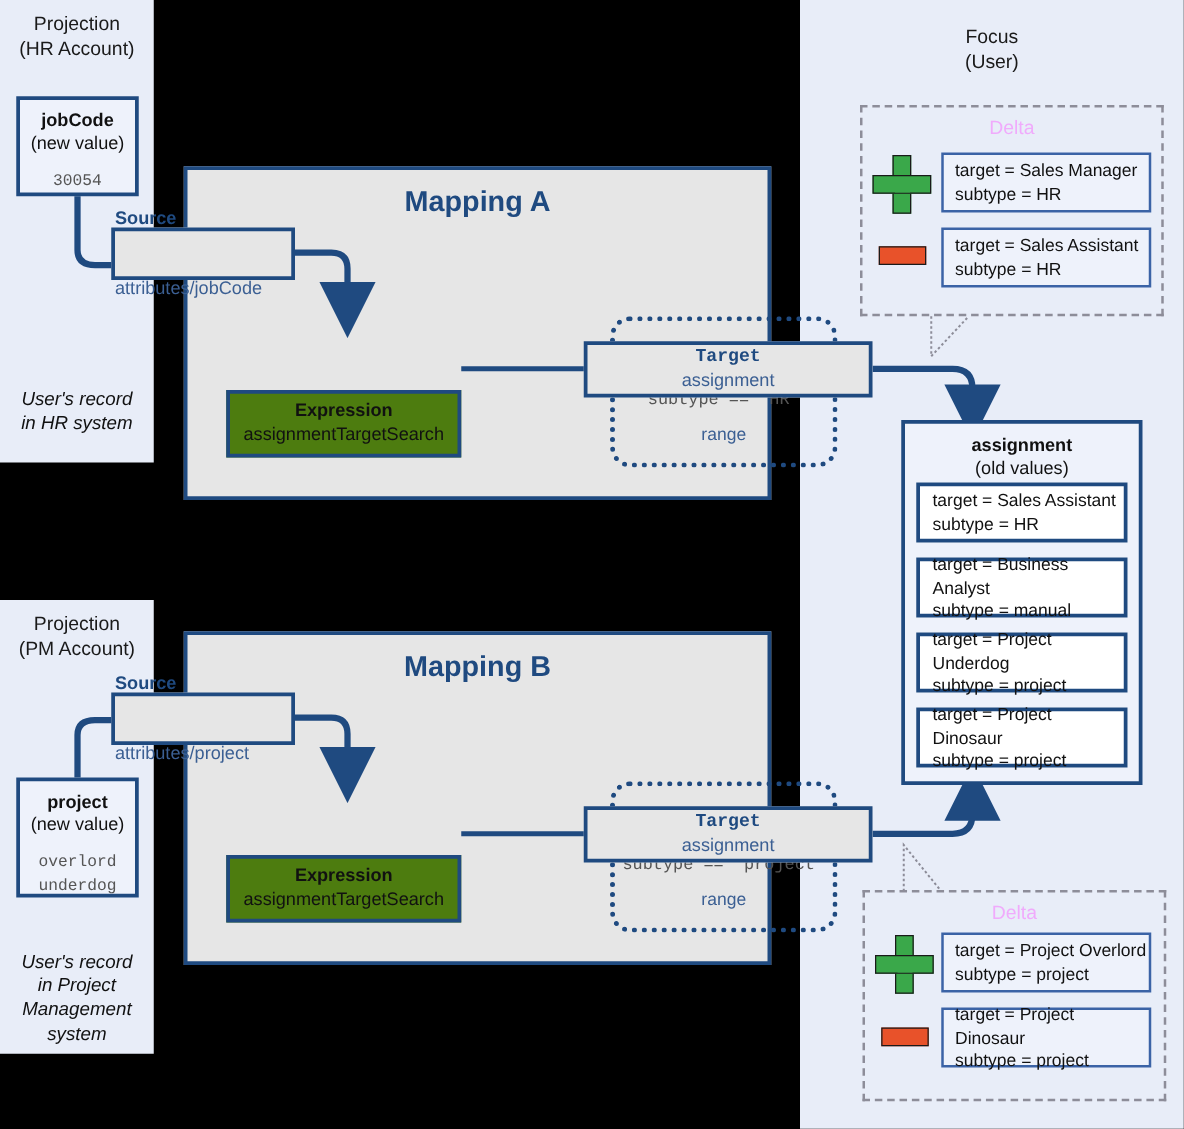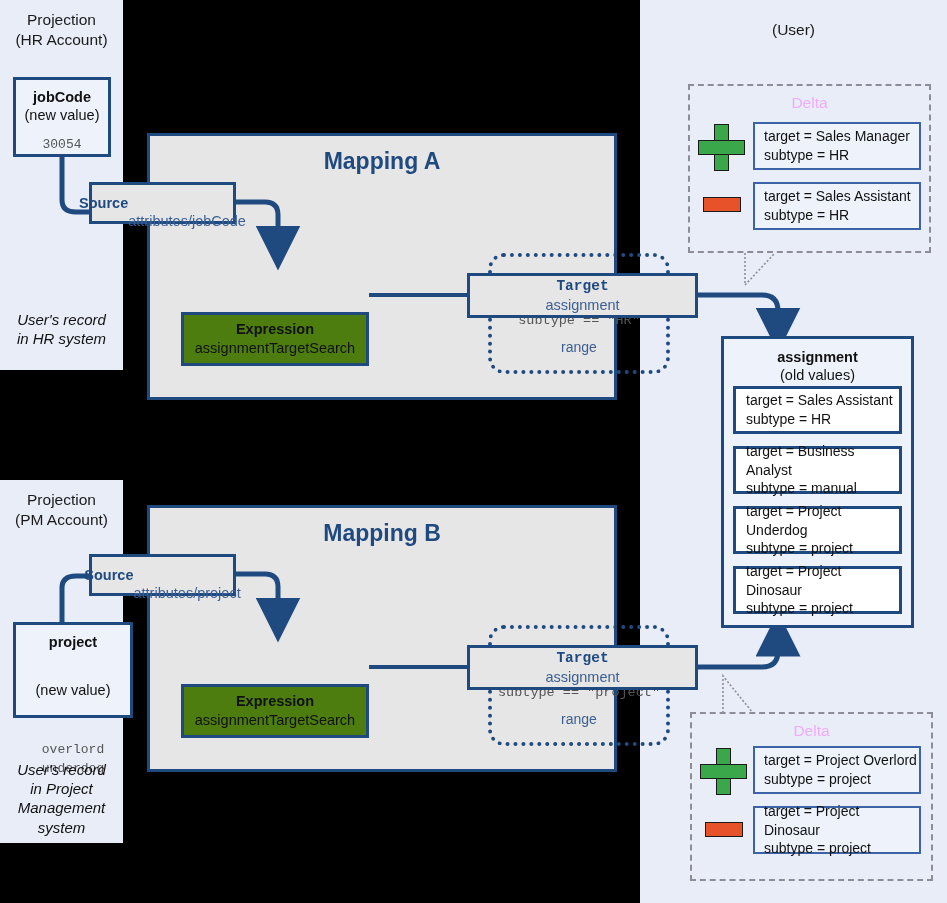--- a/index.html
+++ b/index.html
@@ -38,21 +38,21 @@
   .valuebox .vb-name{font-size:14.5px;font-weight:bold;color:#111;line-height:1.25;}
   .valuebox .vb-sub{font-size:14.5px;color:#111;line-height:1.25;}
   .valuebox .vb-val{
     font-family:"Liberation Mono", monospace;font-size:13px;color:#555;
     line-height:1.45;margin-top:12px;text-align:center;
   }
 
   
   .srcbox{
     background:#e6e6e6;border:3px solid #1f4a80;
-    display:flex;flex-direction:row;align-items:center;justify-content:center;
+    display:flex;flex-direction:column;justify-content:center;
   }
   .srcbox .t1{font-size:14.5px;font-weight:bold;color:#1f4a80;line-height:1.3;}
   .srcbox .t2{font-size:14.5px;color:#3b5f93;line-height:1.3;margin-top:37px;}
 
   
   .exprbox{
     background:#4d7c0f;border:3px solid #1f4a80;
     display:flex;flex-direction:column;align-items:center;justify-content:center;margin-top:44px;
   }
   .exprbox .t1{font-size:14.5px;font-weight:bold;color:#111;line-height:1.3;}
@@ -139,21 +139,21 @@
   <div class="vb-val">30054</div>
 </div>
 <div class="abs panel-note" style="left:0px;top:310px;width:123px;white-space:pre-line;">User's record
 in HR system</div>
 
 <div class="abs panel-light" style="left:0px;top:480px;width:123px;height:363px;"></div>
 <div class="abs panel-title" style="left:0px;top:490px;width:123px;">
   <div>Projection</div>
   <div>(PM Account)</div>
 </div>
-<div class="abs valuebox" style="left:13px;top:622px;width:120px;height:96px;gap:30px;">
+<div class="abs valuebox" style="left:13px;top:622px;width:98px;height:96px;">
   <div class="vb-name">project</div>
   <div class="vb-sub">(new value)</div>
   <div class="vb-val" style="white-space:pre-line;">overlord
 underdog</div>
 </div>
 <div class="abs panel-note" style="left:0px;top:760px;width:123px;white-space:pre-line;">User's record
 in Project
 Management
 system</div>
 
@@ -225,20 +225,21 @@
 <div class="abs target-capsule" style="left:488px;top:625px;width:182px;height:121px;">
   <div class="target-cond" style="left:0;right:0;top:56px;">subtype == "project"</div>
   <div class="target-range" style="left:0;right:0;top:82px;">range</div>
 </div>
 <div class="abs targetbox" style="left:467px;top:645px;width:231px;height:45px;">
   <div class="t1">Target</div>
   <div class="t2">assignment</div>
 </div>
 
 <div class="abs focus-title" style="left:640px;top:20px;width:307px;">
+  <div>Focus</div>
   <div>(User)</div>
 </div>
 
 <div class="abs delta-box" style="left:688px;top:84px;width:243px;height:169px;">
   <div class="delta-label">Delta</div>
 </div>
 
 <div class="plus-icon" style="left:698px;top:124px;width:47px;height:47px;">
   <div class="bar" style="left:16px;top:0px;width:15px;height:47px;"></div>
   <div class="bar" style="left:0px;top:16px;width:47px;height:15px;"></div>

